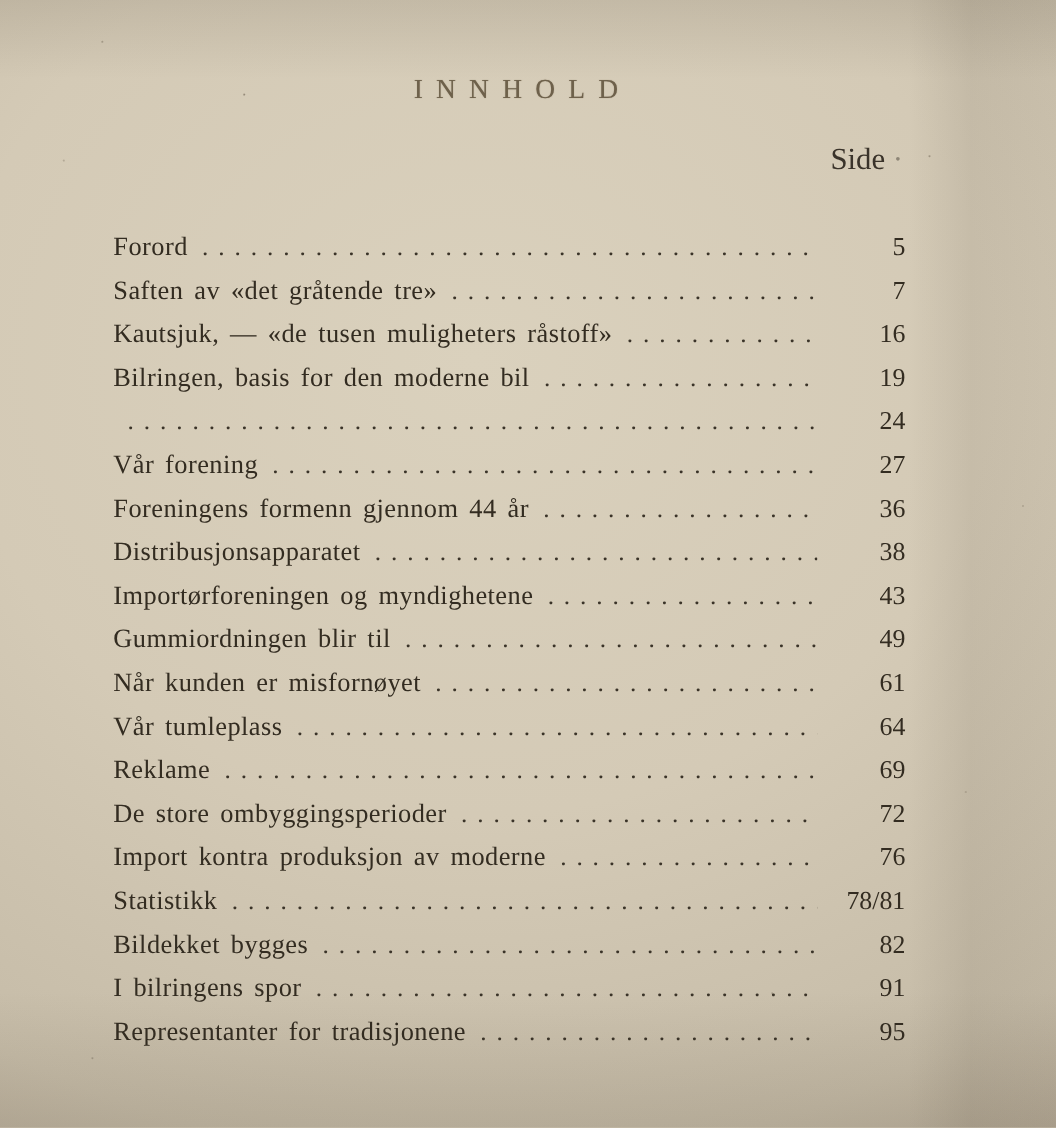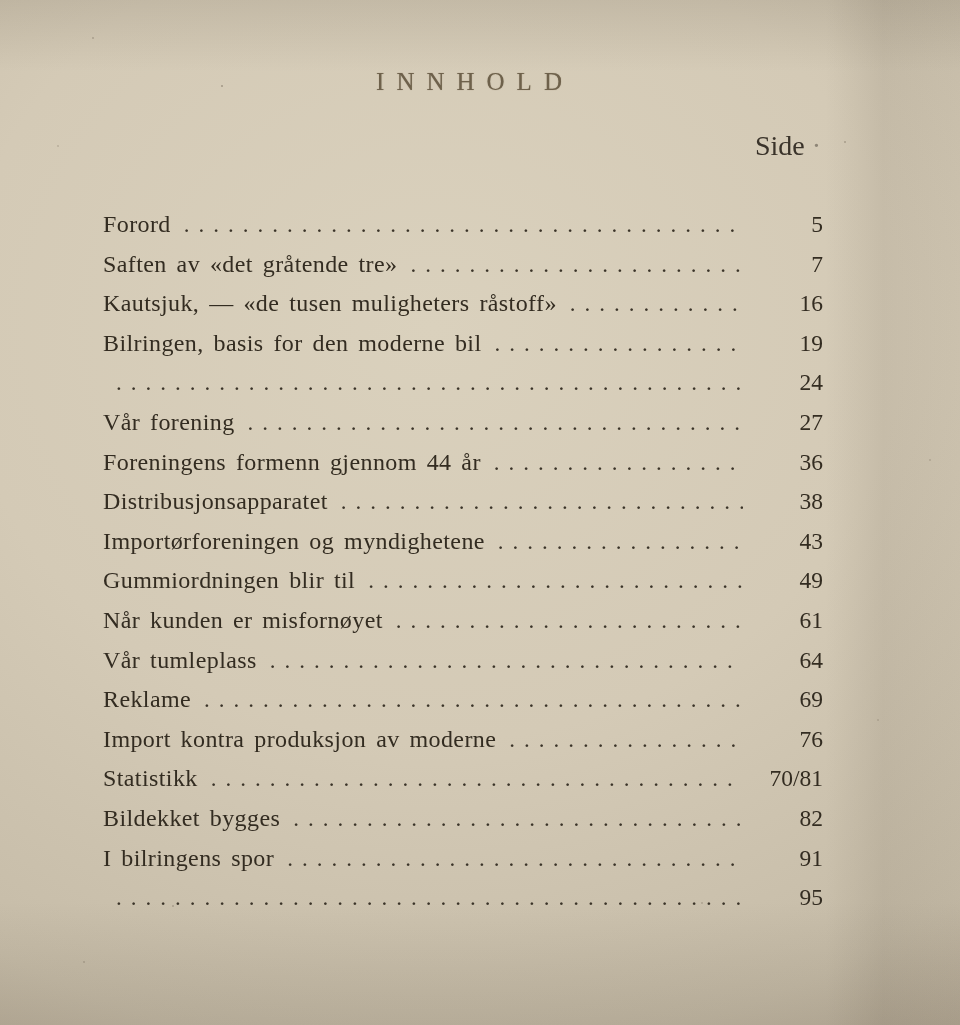--- a/index.html
+++ b/index.html
@@ -187,44 +187,50 @@
     <span class="entry-dots"></span>
     <span class="entry-page">64</span>
   </div>
 
   <div class="entry-row">
     <span class="entry-label">Reklame</span>
     <span class="entry-dots"></span>
     <span class="entry-page">69</span>
   </div>
 
+  <div class="entry-row">
+    <span class="entry-label">De store ombyggingsperioder</span>
+    <span class="entry-dots"></span>
+    <span class="entry-page">72</span>
+  </div>
 
   <div class="entry-row">
     <span class="entry-label">Import kontra produksjon av moderne</span>
     <span class="entry-dots"></span>
     <span class="entry-page">76</span>
   </div>
 
   <div class="entry-row">
     <span class="entry-label">Statistikk</span>
     <span class="entry-dots"></span>
-    <span class="entry-page">70/81</span>
+    <span class="entry-page">78/81</span>
   </div>
 
   <div class="entry-row">
     <span class="entry-label">Bildekket bygges</span>
     <span class="entry-dots"></span>
     <span class="entry-page">82</span>
   </div>
 
   <div class="entry-row">
     <span class="entry-label">I bilringens spor</span>
     <span class="entry-dots"></span>
     <span class="entry-page">91</span>
   </div>
 
   <div class="entry-row">
+    <span class="entry-label">Representanter for tradisjonene</span>
     <span class="entry-dots"></span>
     <span class="entry-page">95</span>
   </div>
 </div>
 
 </div>
 
 </body></html>

